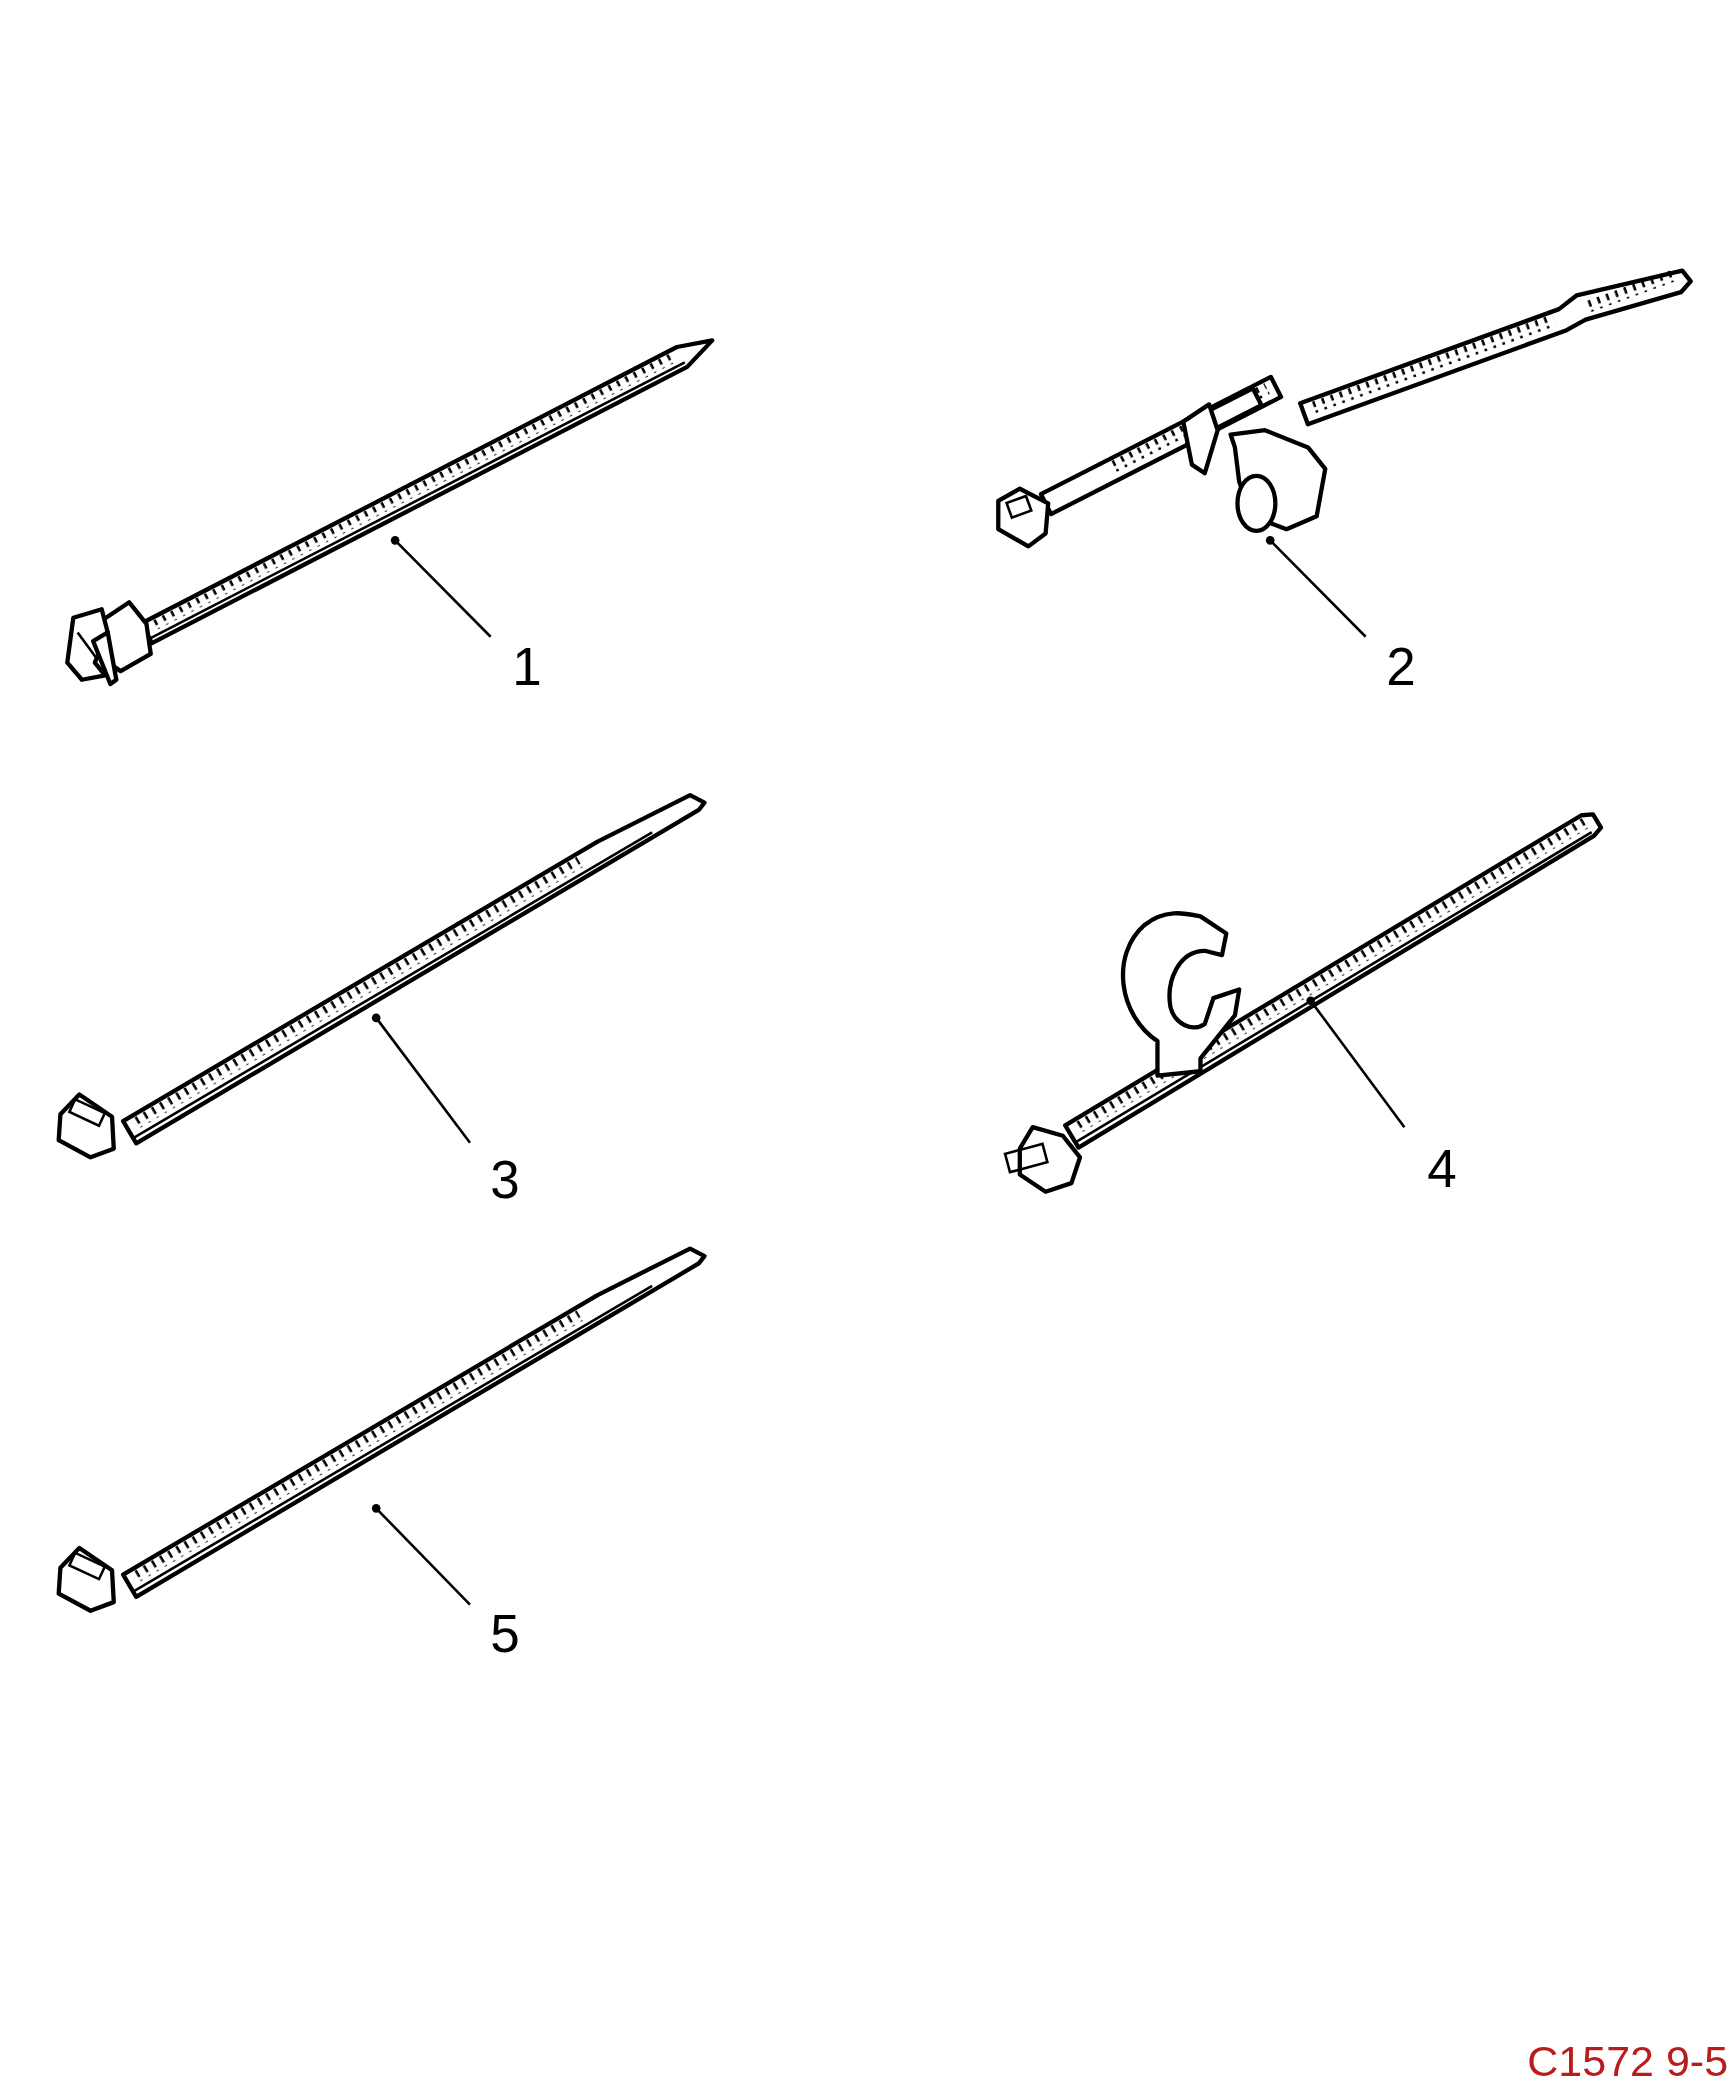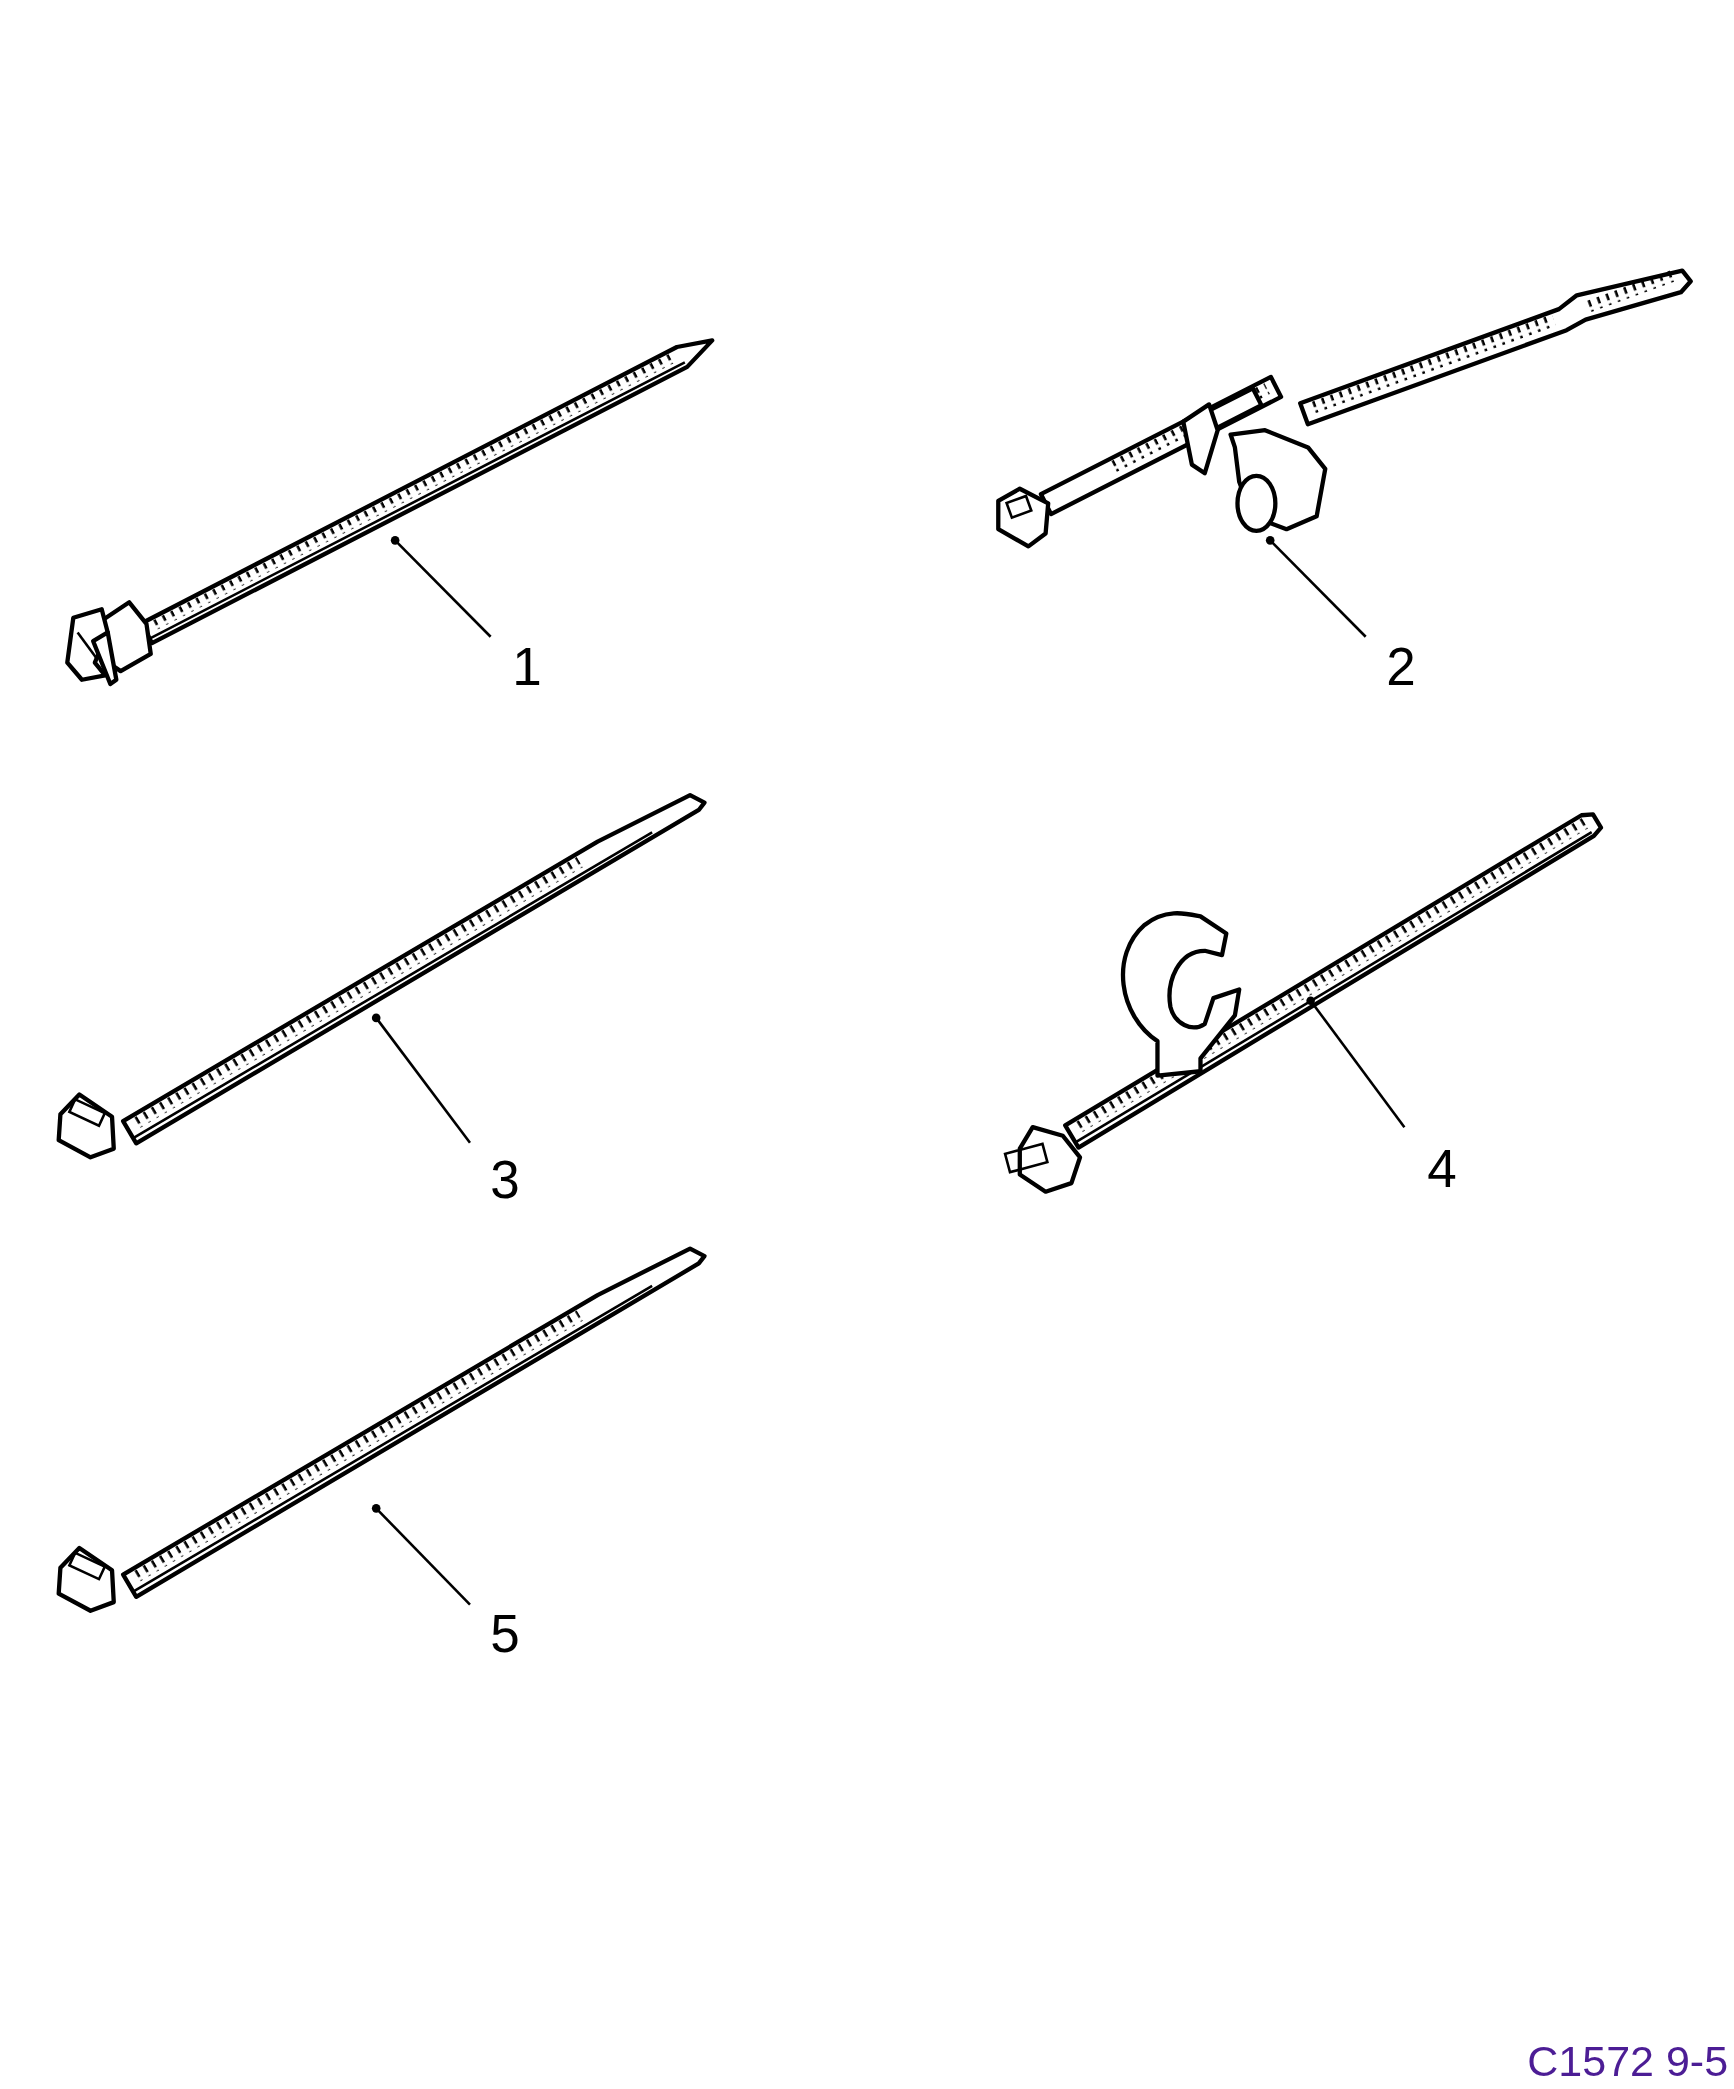--- a/index.html
+++ b/index.html
@@ -1,19 +1,19 @@
 <!DOCTYPE html>
 <html style="font-size:13.8px"><head>
   <meta charset="utf-8">
   <style>
     html, body { margin: 0; padding: 0; background: #ffffff; }
     body { width: 1735px; height: 2090px; position: relative; overflow: hidden; font-family: "Liberation Sans", sans-serif; }
     svg.canvas { position: absolute; left: 0; top: 0; width: 1735px; height: 2090px; }
     .callout { position: absolute; font-family: "Liberation Sans", sans-serif; font-size: 53px; color: #000; line-height: 1; transform: translate(-50%, -50%); }
-    .figure-code { position: absolute; right: 6.9px; bottom: 6.9px; font-family: "Liberation Sans", sans-serif; font-size: 43px; color: #4c1d95; line-height: 1; }
+    .figure-code { position: absolute; right: 6.9px; bottom: 6.9px; font-family: "Liberation Sans", sans-serif; font-size: 43px; color: #b91c1c; line-height: 1; }
     .part { fill: #ffffff; stroke: #000; stroke-width: 5; stroke-linejoin: round; }
     .thin { fill: none; stroke: #000; stroke-width: 3; }
     .leader { stroke: #000; stroke-width: 3; }
     .dot { fill: #000; }
   </style>
 </head>
 <body>
 
 <svg class="canvas" viewBox="0 0 2016 2429" xmlns="http://www.w3.org/2000/svg">
   <defs>

